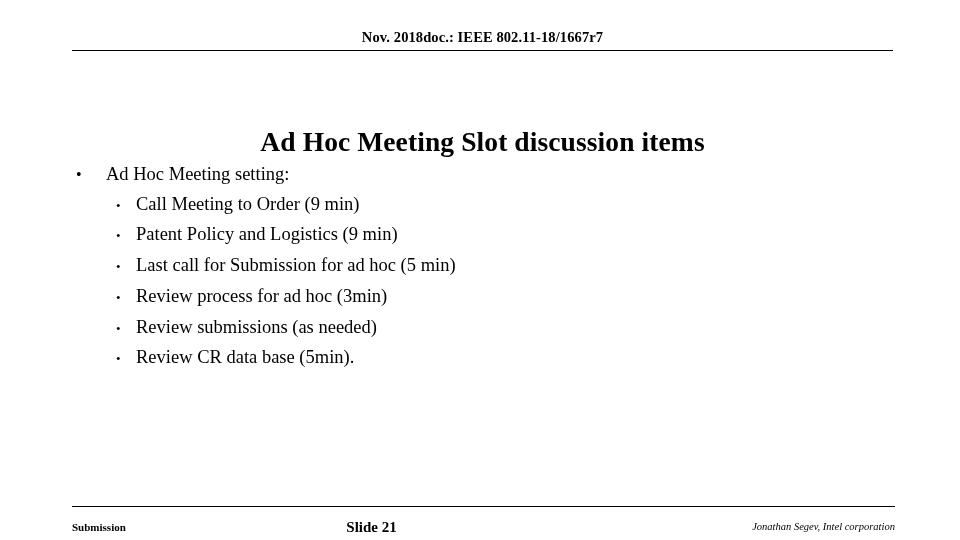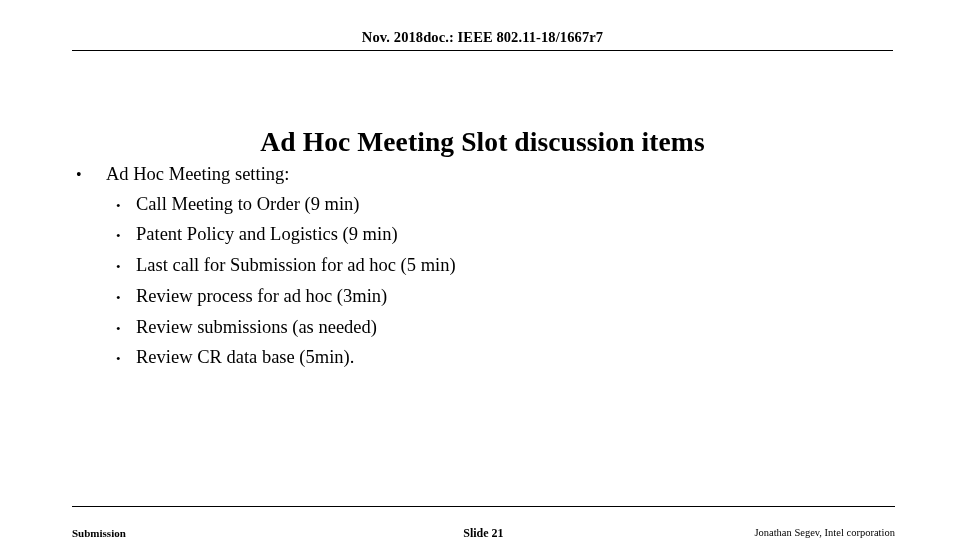--- a/index.html
+++ b/index.html
@@ -107,49 +107,50 @@
     white-space: pre;
   }
 
   
   .slide-footer {
     position: absolute;
     left: 72px;
     top: 506px;
     width: 823px;
     border-top: 1.4px solid #000000;
-    padding-top: 19px;
+    padding-top: 13px;
     display: flex;
     align-items: flex-start;
   }
 
   .footer-left {
     flex: 0 0 33.33%;
     text-align: left;
     font-size: 11px;
     font-weight: bold;
     line-height: 14px;
     white-space: nowrap;
   }
 
   .footer-center {
     flex: 0 0 33.33%;
-    text-align: center;
-    font-size: 12px;
+    text-align: left;
+    font-size: 15px;
     font-weight: bold;
     line-height: 14px;
     white-space: nowrap;
   }
 
   .footer-right {
     flex: 0 0 33.33%;
     text-align: right;
     font-size: 10.5px;
     line-height: 14px;
     white-space: nowrap;
+    font-style: italic;
   }
 </style>
 </head>
 <body>
 
 <div class="slide">
 
   <div class="slide-header">
     <span class="header-left">Nov. 2018</span>
     <span class="header-right">doc.: IEEE 802.11-18/1667r7</span>

